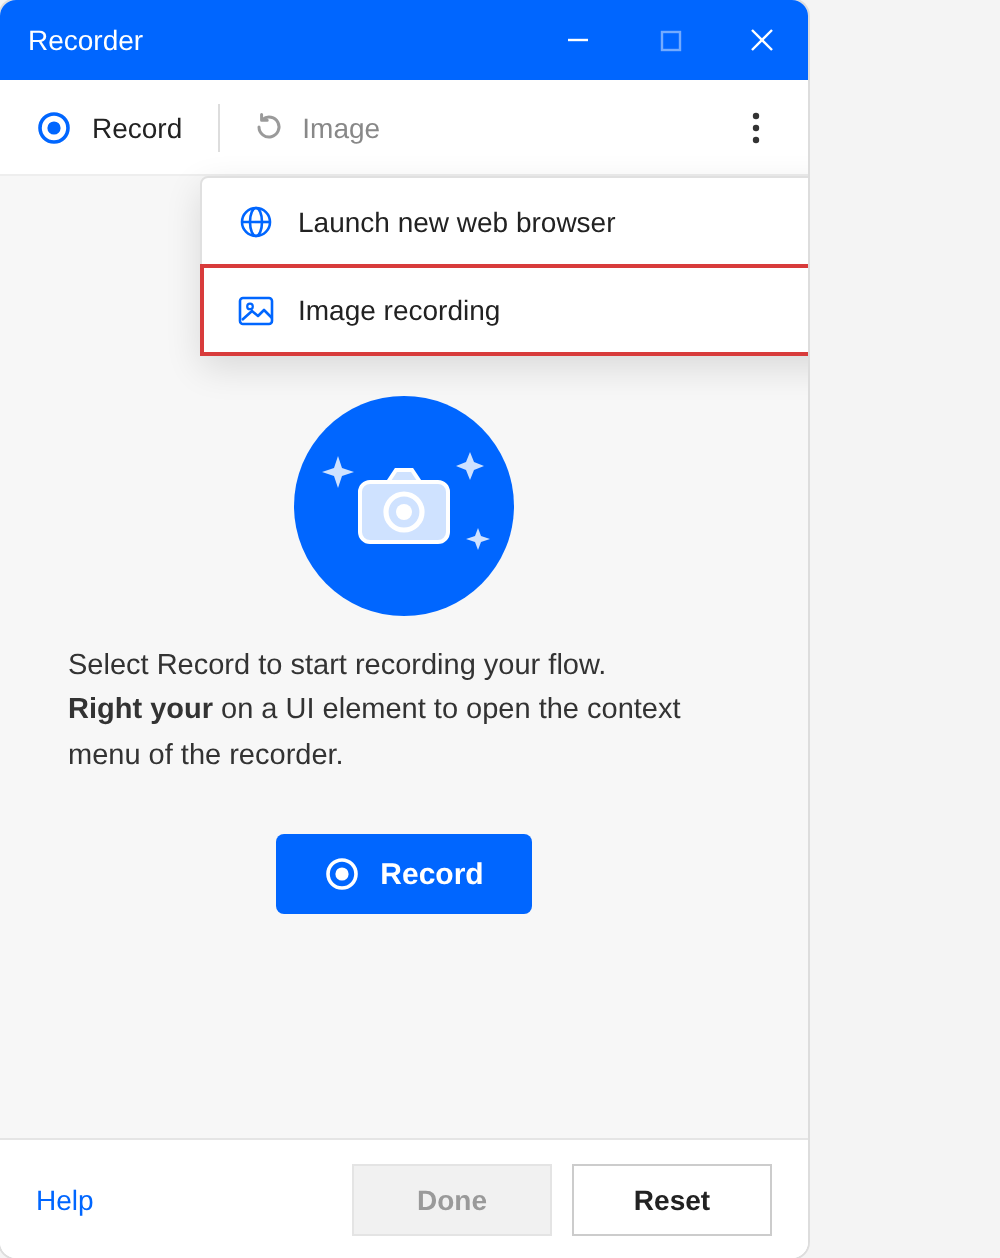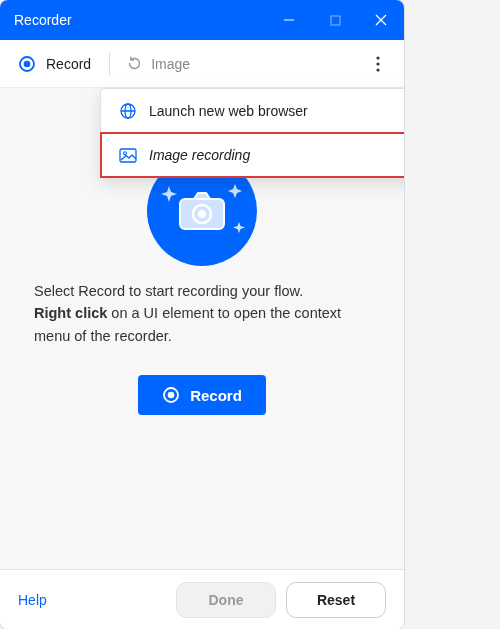--- a/index.html
+++ b/index.html
@@ -14,45 +14,45 @@
   .tool { display: flex; align-items: center; height: 36px; padding: 0 10px; margin-right: 2px; border-radius: 4px; }
   .tool.record svg { margin-right: 10px; }
   .record-label { font-size: 14px; color: #222; }
   .divider-v { width:1px; height:24px; background:#ddd; margin:0 6px; }
   .tool.reset { color: #888; }
   .tool.reset svg { margin-right: 8px; }
   .reset-label { font-size: 14px; color: #888; }
   .spacer { flex: 1; }
   .kebab { width: 36px; height: 36px; display: flex; align-items:center; justify-content:center; }
 
-  .content { flex: 1; background: #f7f7f7; position: relative; display:flex; flex-direction:column; align-items:center; padding-top: 68px; }
+  .content { flex: 1; background: #f7f7f7; position: relative; display:flex; flex-direction:column; align-items:center; padding-top: 110px; }
 
   .dropdown { position: absolute; top: 0; left: 100px; width: 394px; background: #fff; border: 1px solid #e0e0e0; border-radius: 4px; box-shadow: 0 6px 18px rgba(0,0,0,0.12); z-index: 20; }
   .menu-item { display: flex; align-items: center; height: 44px; padding: 0 14px; border-bottom: 1px solid #eee; font-size: 14px; color:#222; }
-  .menu-item:last-child { border-bottom: none; font-style: italic; }
+  .menu-item:last-child { border-bottom: none; }
   .menu-item .mi-icon { width: 26px; display:flex; align-items:center; justify-content:center; margin-right: 8px; }
   .menu-item .mi-right { margin-left: auto; }
   .menu-item.highlight { outline: 2px solid #d83b3b; outline-offset: -1px; }
 
   .toggle { width: 44px; height: 22px; border-radius: 11px; background: #0066FF; position: relative; }
   .toggle .knob { position:absolute; right:2px; top:2px; width:18px; height:18px; border-radius:50%; background:#fff; }
 
   .hero { width: 110px; height: 110px; border-radius: 55px; background: #0066FF; display:flex; align-items:center; justify-content:center; position: relative; }
   .hero .sparkles { position:absolute; inset:0; }
 
   .empty-heading { font-size: 20px; font-weight: 650; color:#111; margin-top: 36px; text-align:center; }
   .empty-body { font-size: 14.5px; color:#333; margin-top: 14px; text-align:left; line-height: 1.55; padding: 0 34px; }
   .empty-body b { font-weight: 700; }
 
   .record-btn { margin-top: 28px; background:#0066FF; border:none; height:40px; padding: 0 24px; border-radius:4px; color:#fff; font-size:15px; font-weight:600; display:flex; align-items:center; gap:10px; }
 
   .footer { height: 60px; border-top: 1px solid #e5e5e5; background:#fff; display:flex; align-items:center; padding: 12px 18px; gap: 10px; }
   .help-link { color:#0066FF; font-size:14px; }
   .footer .spacer { flex:1; }
-  .btn { min-width: 100px; height: 36px; border-radius:10px; font-size:14px; font-weight:600; display:flex; align-items:center; justify-content:center; border:1px solid #ccc; background:#fff; color:#222; }
+  .btn { min-width: 100px; height: 36px; border-radius:0; font-size:14px; font-weight:600; display:flex; align-items:center; justify-content:center; border:1px solid #ccc; background:#fff; color:#222; }
   .btn.disabled { background:#f1f1f1; color:#9a9a9a; border-color:#e4e4e4; }
 </style>
 </head>
 <body>
 
 <div class="window">
 
   <div class="titlebar">
     <div class="title">Recorder</div>
     <div class="winbtn">
@@ -145,21 +145,21 @@
         <g fill="#cfe2ff">
           <polygon points="22,30 24,36 30,38 24,40 22,46 20,40 14,38 20,36"></polygon>
           <polygon points="88,28 90,33 95,35 90,37 88,42 86,37 81,35 86,33"></polygon>
           <polygon points="92,66 93.5,70 98,71.5 93.5,73 92,77 90.5,73 86,71.5 90.5,70"></polygon>
         </g>
       </svg>
     </div>
 
     <div class="empty-body">
       <span>Select Record to start recording your flow.</span><br>
-      <b>Right click</b><span> on a UI element to open the context menu of the recorder.</span>
+      <b>Right your</b><span> on a UI element to open the context menu of the recorder.</span>
     </div>
 
     <button class="record-btn">
       <svg width="18" height="18" viewBox="0 0 18 18">
           <circle cx="9" cy="9" r="7" fill="none" stroke="#fff" stroke-width="1.8"></circle>
           <circle cx="9" cy="9" r="3.3" fill="#fff"></circle>
         </svg>
       <span>Record</span>
     </button>
 

